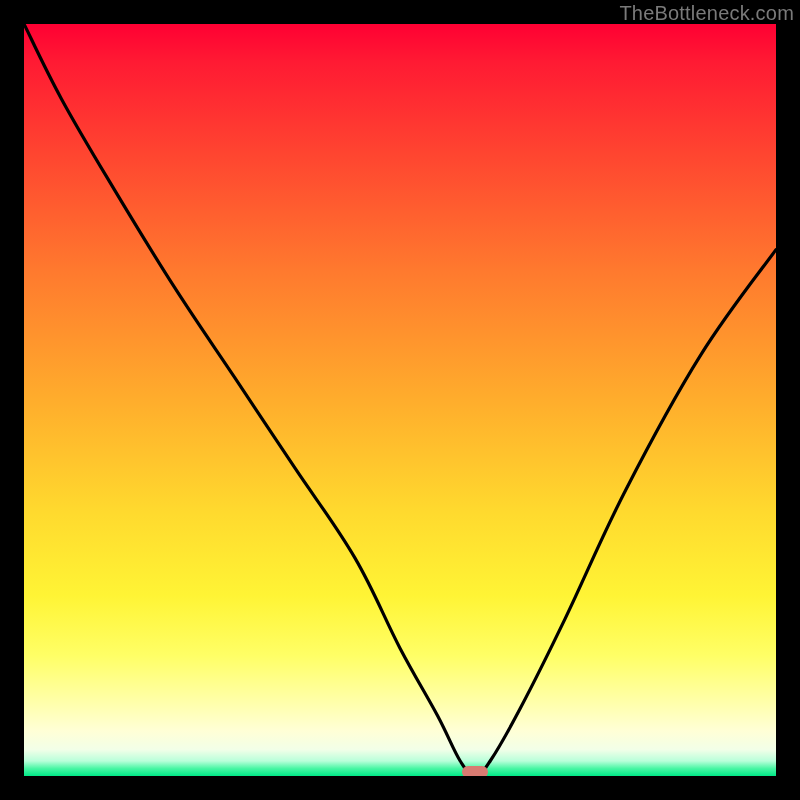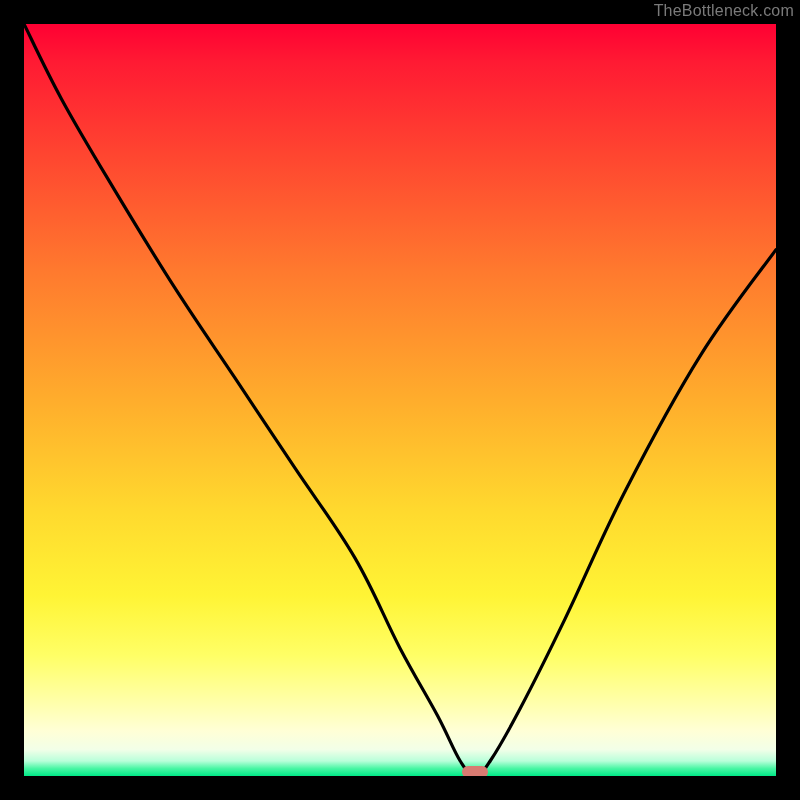--- a/index.html
+++ b/index.html
@@ -45,21 +45,21 @@
       #b9ffda 98%,
       #49f6a4 99%,
       #00e887 100%
     );
   }
   .watermark {
     position: absolute;
     top: 2px;
     right: 6px;
     color: #7a7a7a;
-    font-size: 16px;
+    font-size: 20px;
     font-weight: 500;
     letter-spacing: 0.2px;
     user-select: none;
   }
   svg.curve {
     position: absolute;
     inset: 0;
     width: 100%;
     height: 100%;
     overflow: visible;

